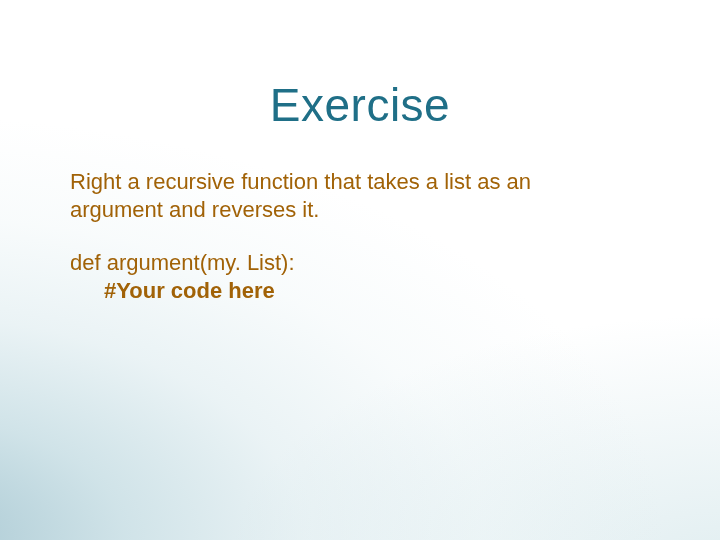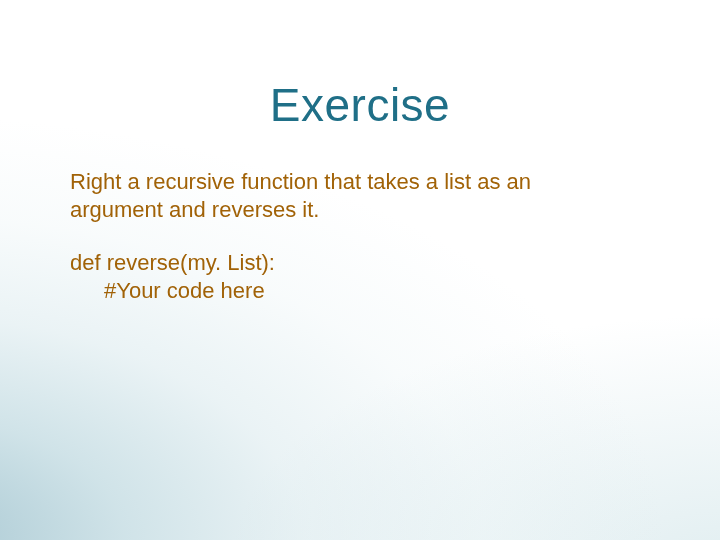--- a/index.html
+++ b/index.html
@@ -43,29 +43,30 @@
     right: 90px;
     font-size: 22px;
     color: #a16207;
     line-height: 1.25;
   }
   .para {
     margin-bottom: 26px;
   }
   .code-line2 {
     padding-left: 34px;
+    font-weight: bold;
   }
 </style>
 </head>
 <body>
 
 <div class="slide">
   <h1 class="title">Exercise</h1>
 
   <div class="body-text">
     <div class="para">Right a recursive function that takes a list as an argument and reverses it.</div>
 
     <div class="para">
-      <div>def reverse(my. List):</div>
+      <div>def argument(my. List):</div>
       <div class="code-line2">#Your code here</div>
     </div>
   </div>
 </div>
 
 </body></html>

